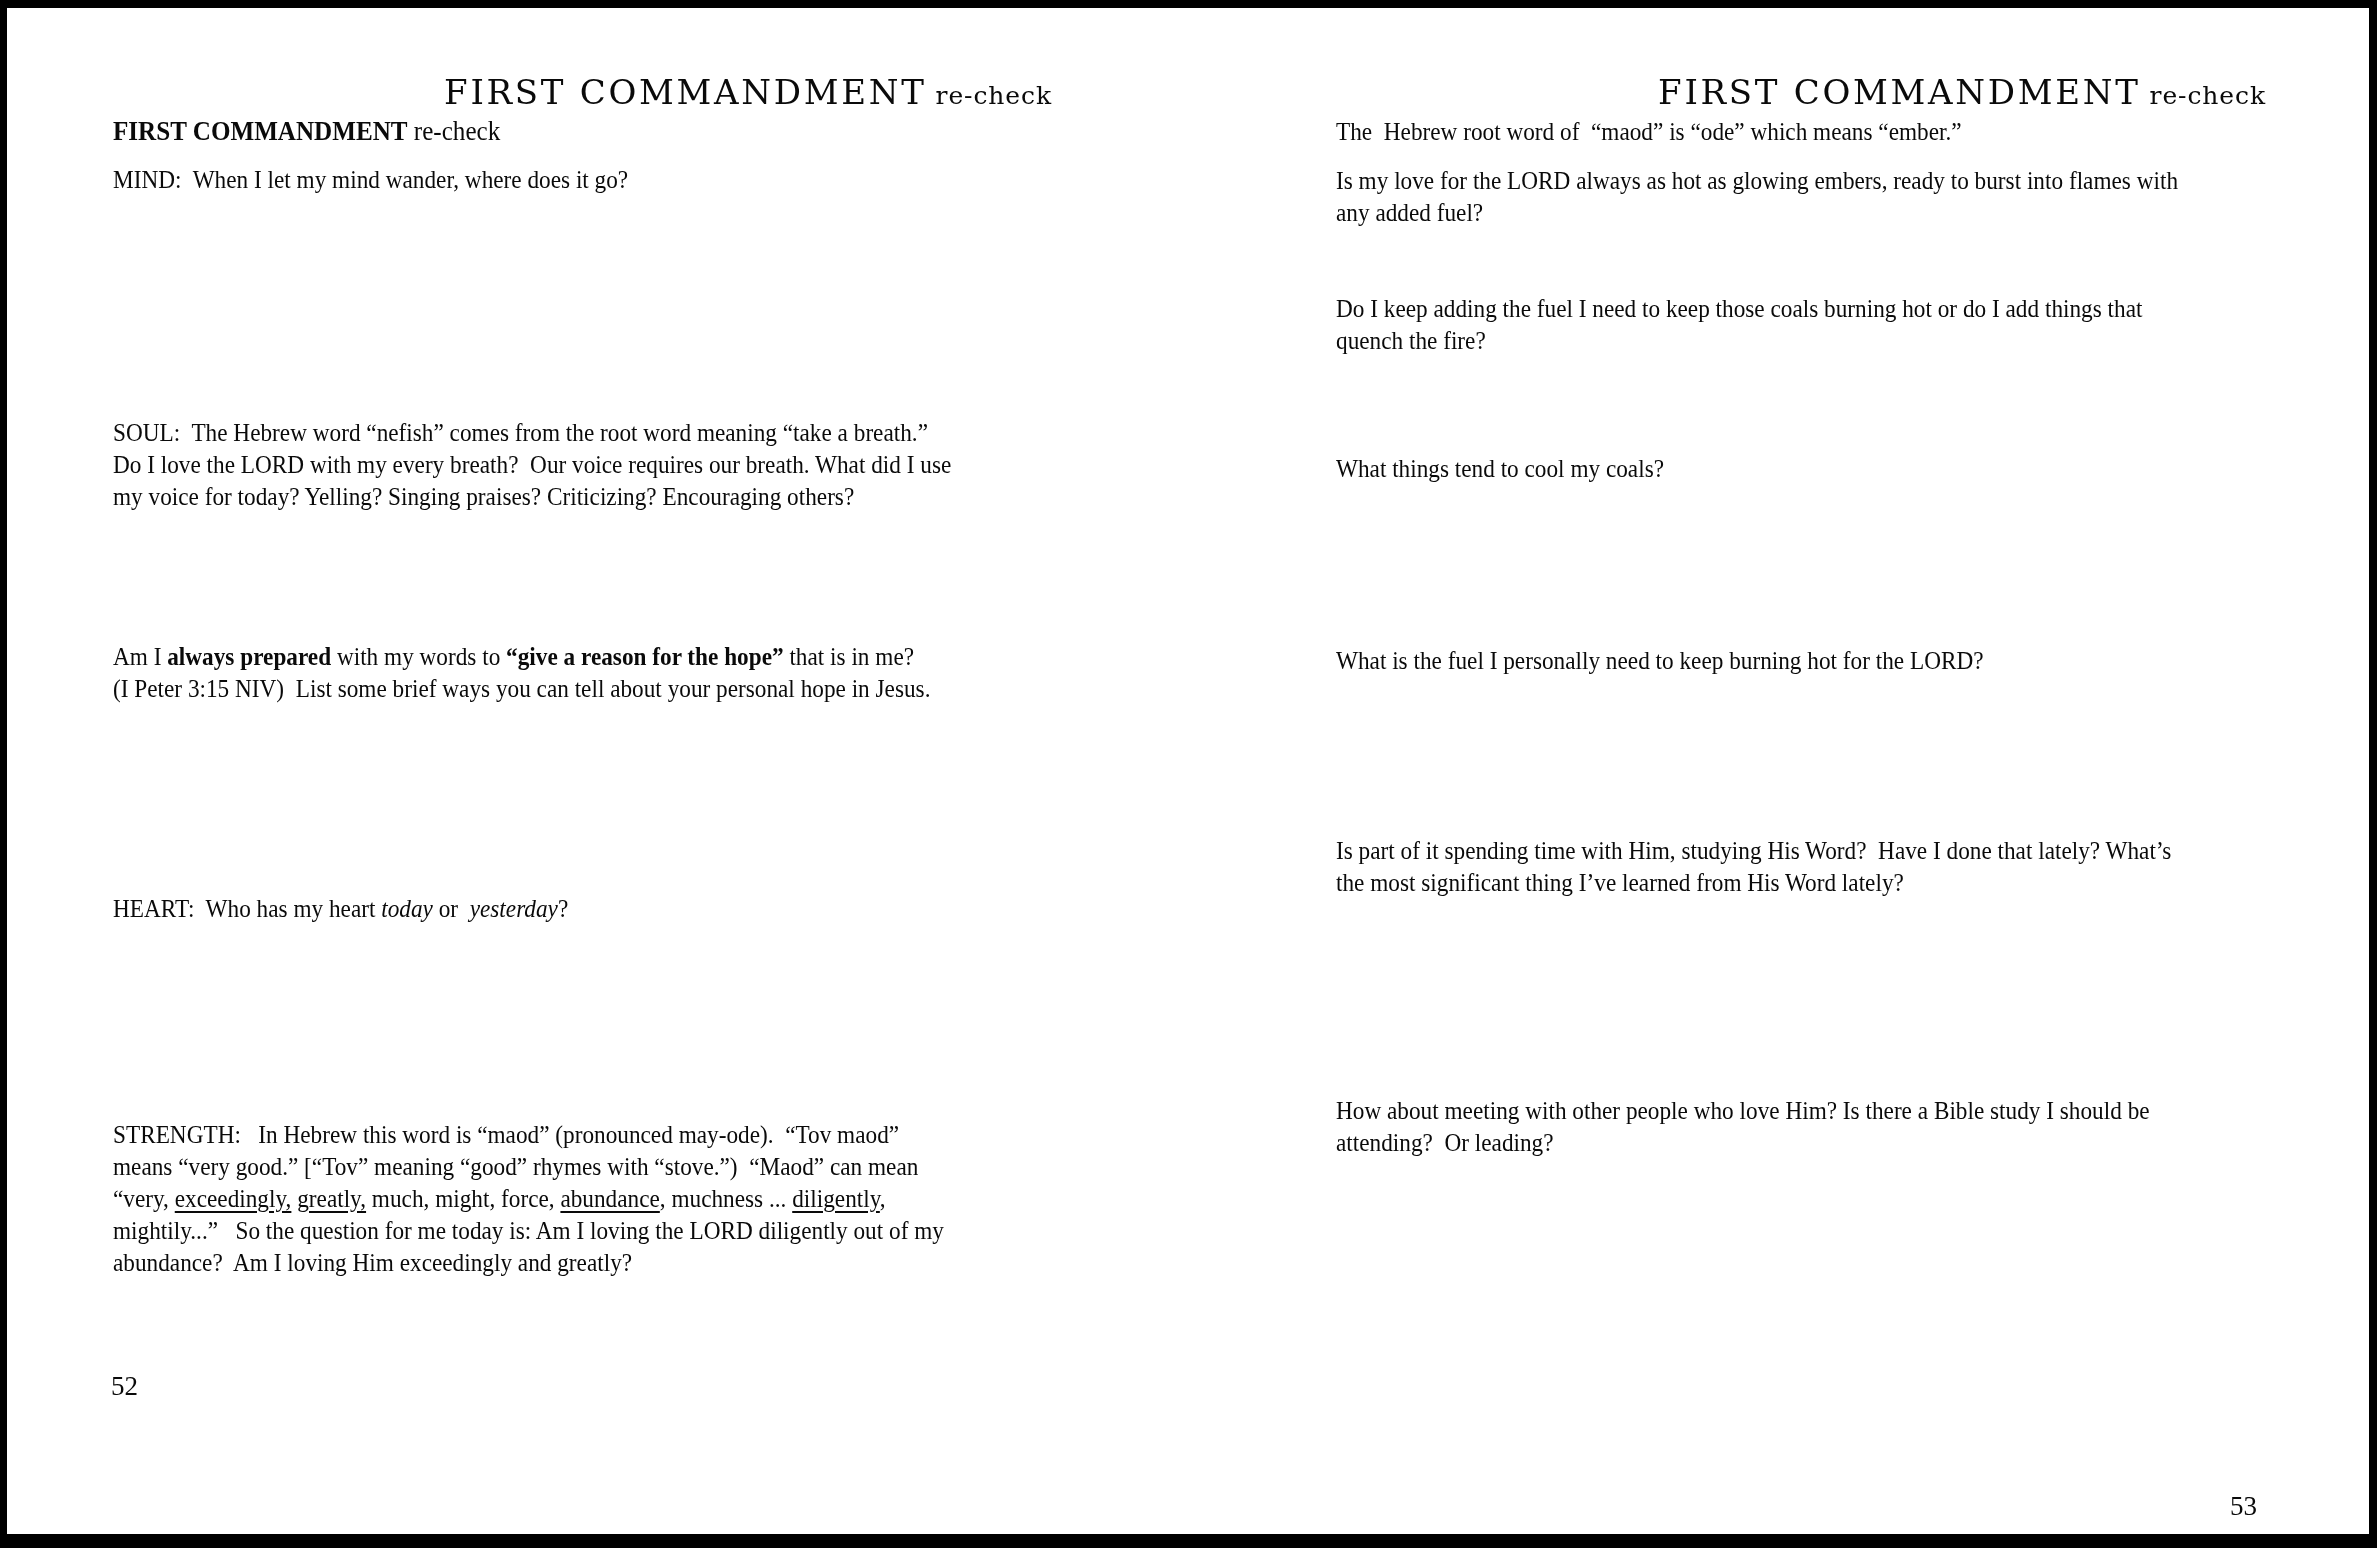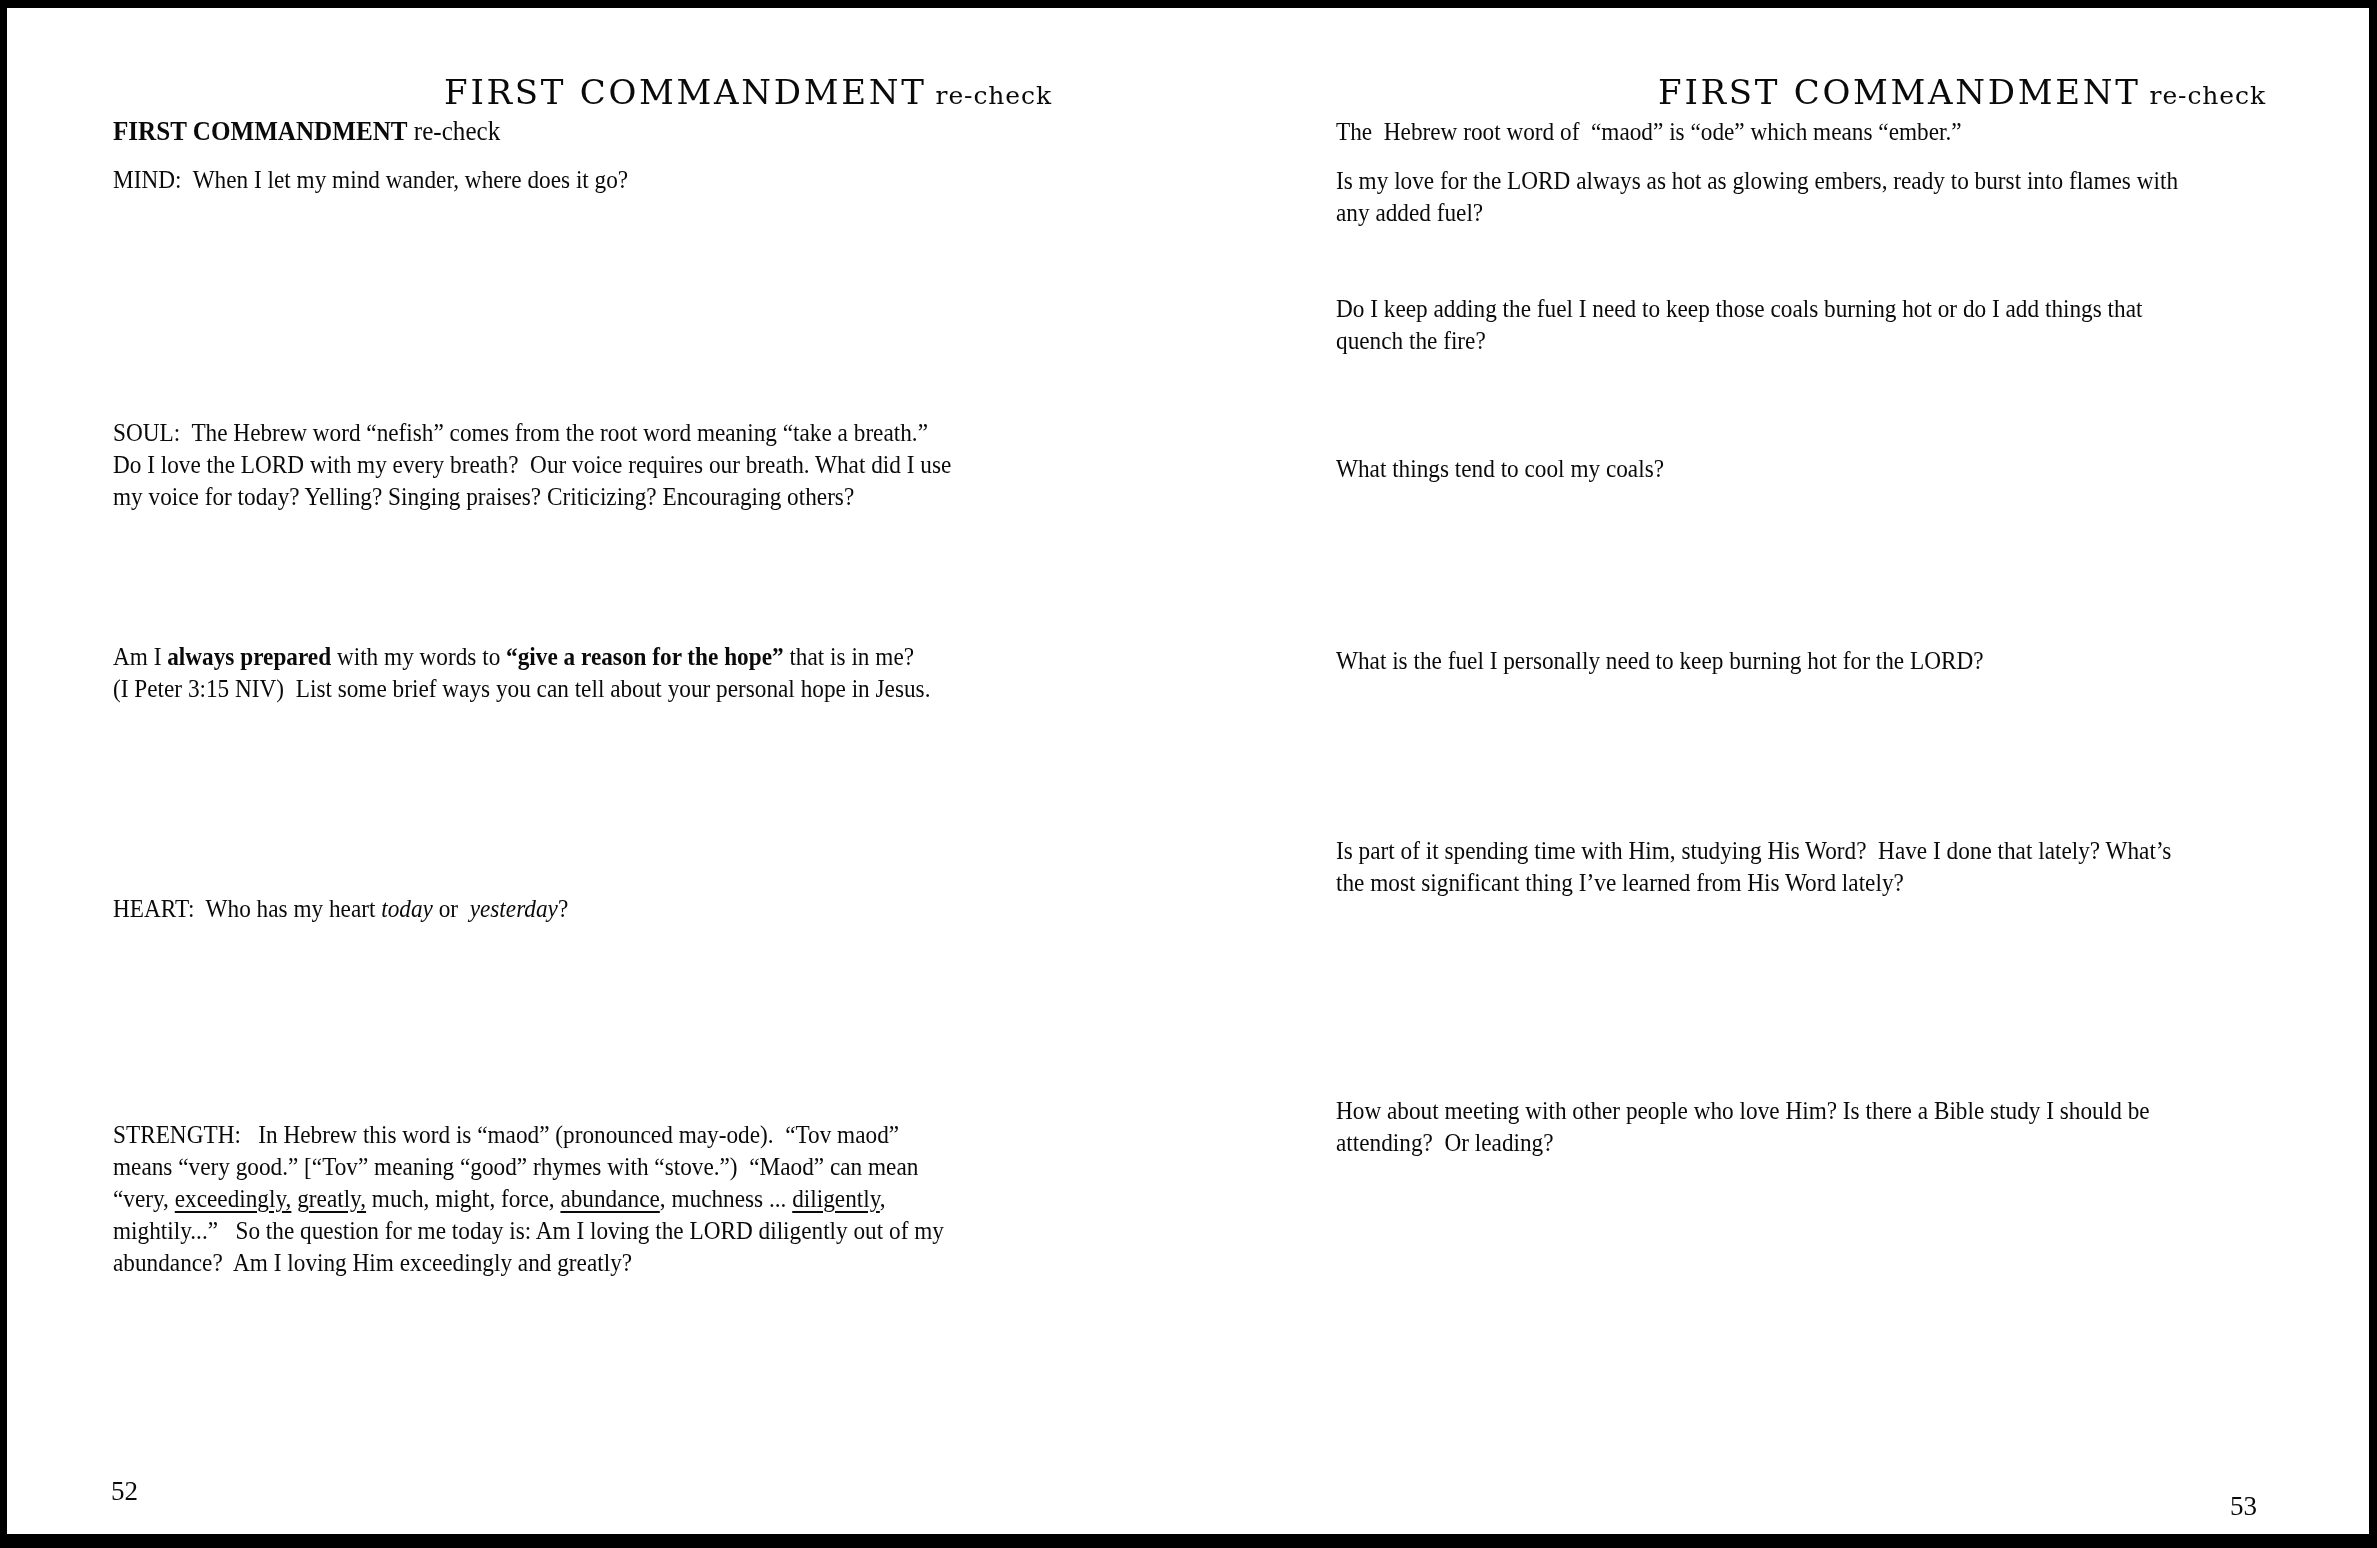--- a/index.html
+++ b/index.html
@@ -84,21 +84,21 @@
 (I Peter 3:15 NIV)  List some brief ways you can tell about your personal hope in Jesus.</span></p>
 
     <p class="para" style="top:885px; left:106px;"><span>HEART:  Who has my heart </span><span class="seg-i">today</span><span> or  </span><span class="seg-i">yesterday</span><span>?</span></p>
 
     <p class="para" style="top:1111px; left:106px;"><span>STRENGTH:   In Hebrew this word is “maod” (pronounced may-ode).  “Tov maod”
 means “very good.” [“Tov” meaning “good” rhymes with “stove.”)  “Maod” can mean
 “very, </span><span class="seg-u">exceedingly,</span><span> </span><span class="seg-u">greatly,</span><span> much, might, force, </span><span class="seg-u">abundance</span><span>, muchness ... </span><span class="seg-u">diligently</span><span>,
 mightily...”   So the question for me today is: Am I loving the LORD diligently out of my
 abundance?  Am I loving Him exceedingly and greatly?</span></p>
 
-    <p class="page-number" style="top:1468px; left:104px;">52</p>
+    <p class="page-number" style="top:1363px; left:104px;">52</p>
   </div>
 
   <div>
 
     <div class="running-head" style="top:48px; left:1329px; width:930px;">
       <span class="rh-title">FIRST COMMANDMENT</span><span class="rh-suffix">re-check</span>
     </div>
 
     <p class="para" style="top:108px; left:1329px;">The  Hebrew root word of  “maod” is “ode” which means “ember.”</p>
 

